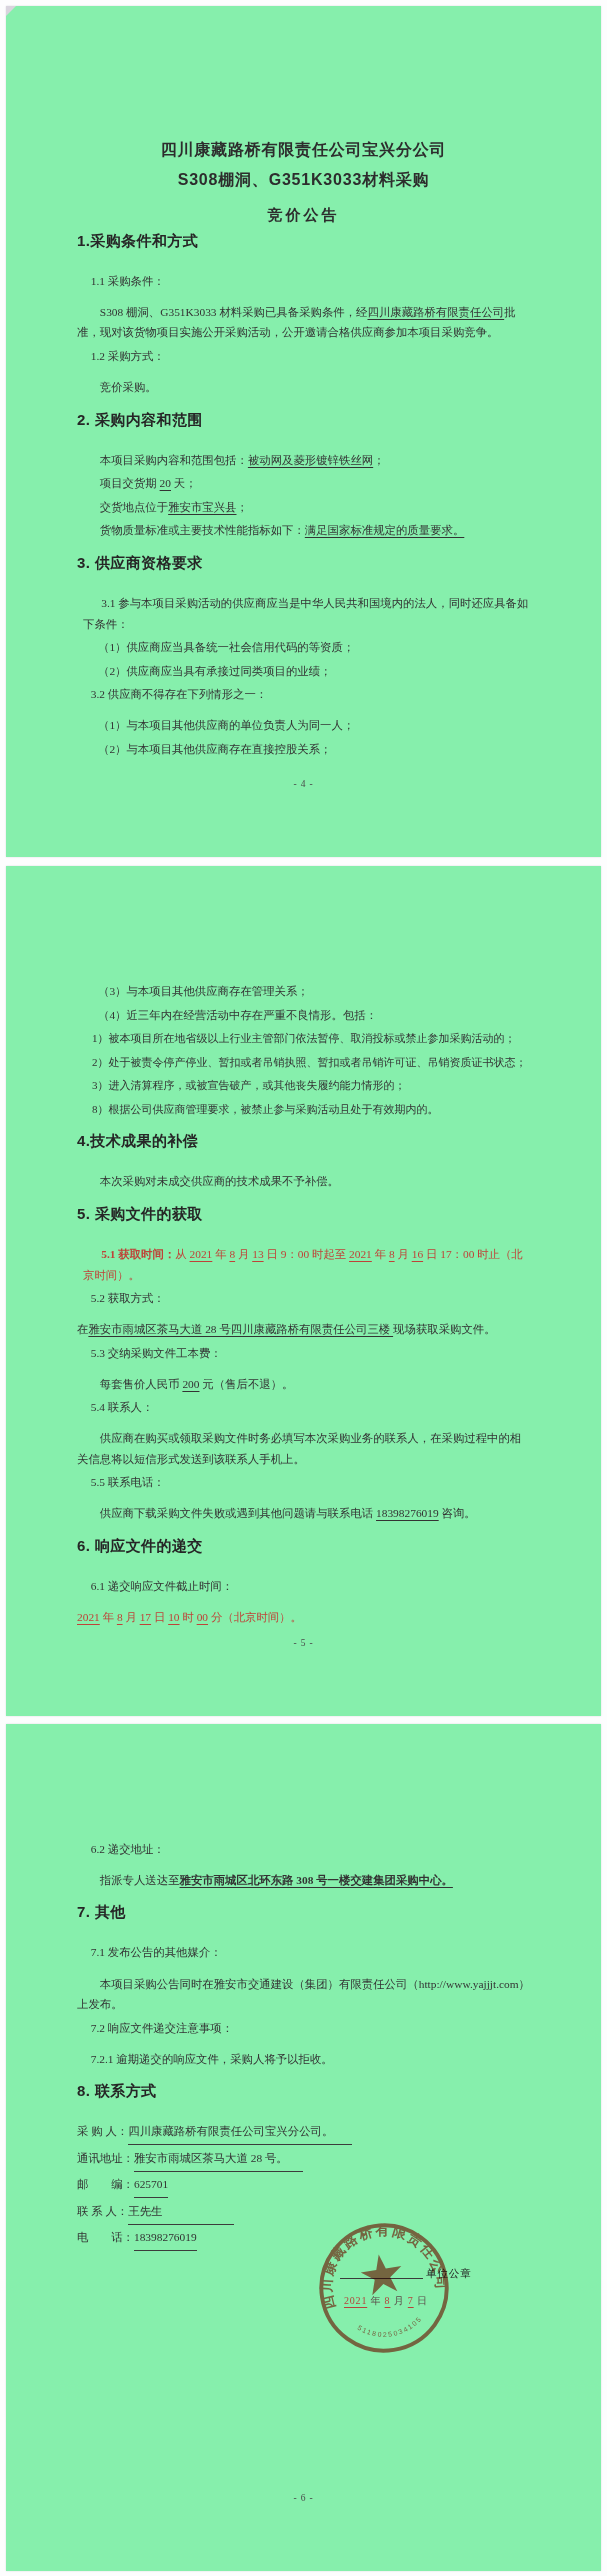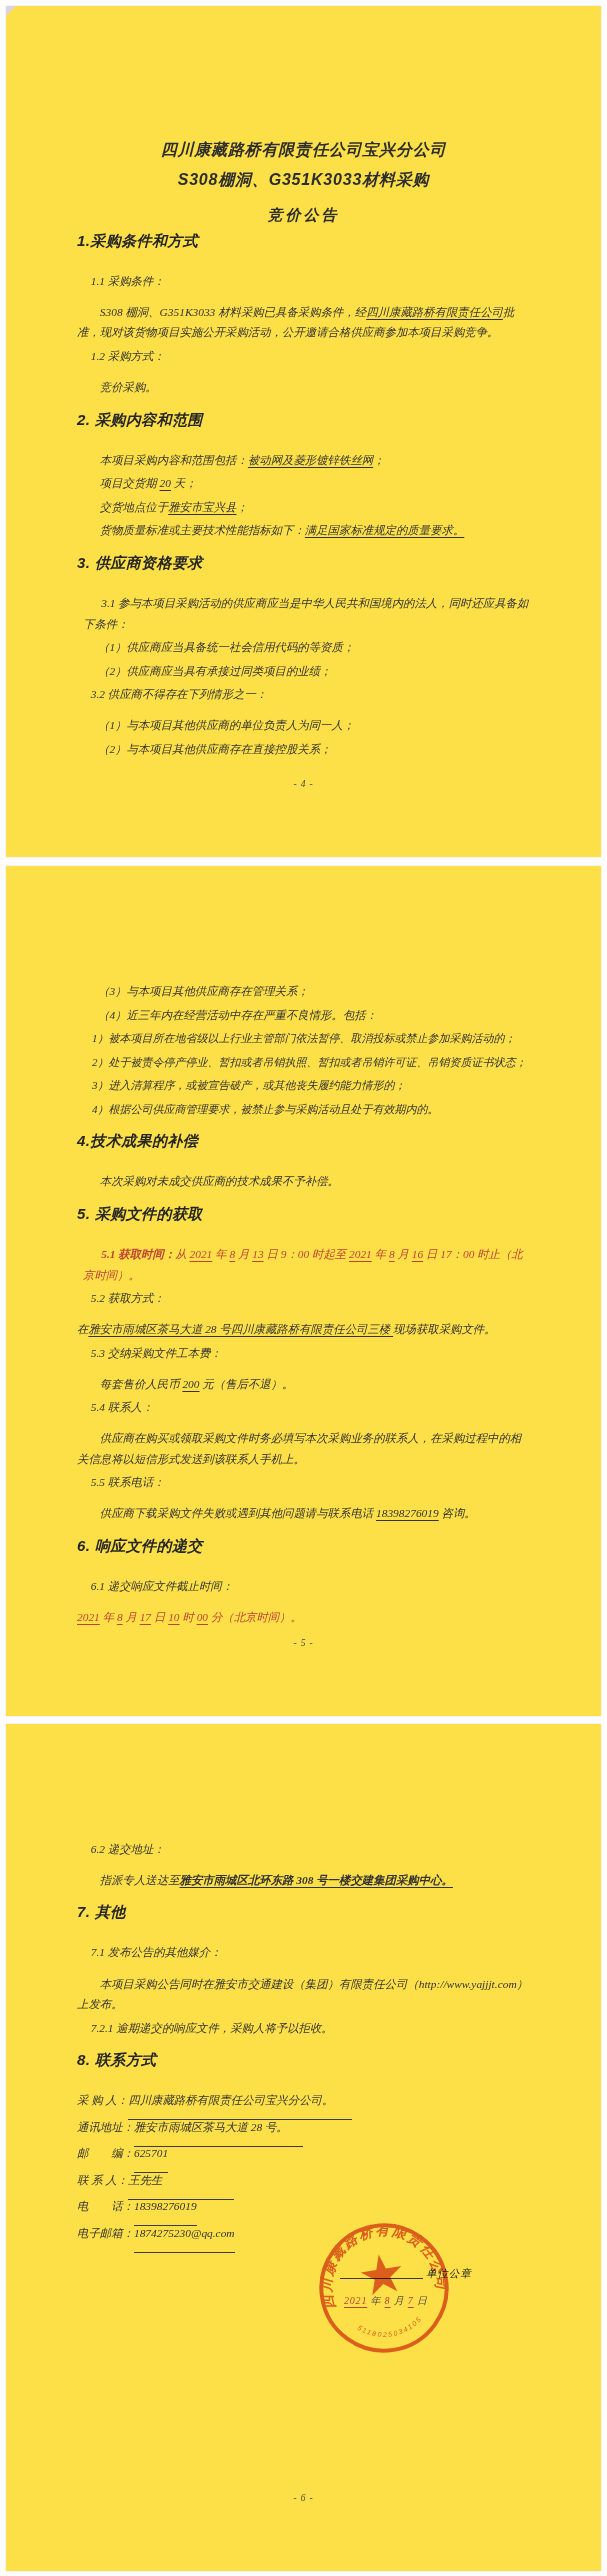--- a/index.html
+++ b/index.html
@@ -6,27 +6,26 @@
   body{
     width:607px;
     background:#fdfdfe;
     padding:6px 0 3px 0;
     font-family:"Liberation Serif", serif;
   }
   .page{
     position:relative;
     width:595px;
     margin:0 auto;
-    background:#fde047;
+    background:#86efac;
     box-sizing:border-box;
     padding:0 71px;
     color:#333;
     overflow:hidden;
     box-shadow:0 0 1.5px rgba(120,110,130,.25);
-    font-style:italic;
   }
   .page1{height:851px; margin-bottom:9px;}
   .page2{height:850px; margin-bottom:7.6px; padding-top:112px;}
   .page3{height:847px; padding-top:112px;}
   .corner{
     position:absolute; top:0; left:0; width:0; height:0;
     border-top:10px solid #d9d4de;
     border-right:10px solid transparent;
   }
   .title{margin-top:129px; text-align:center; font-family:"Liberation Sans", sans-serif; font-weight:bold; color:#2d2d2d;}
@@ -40,21 +39,21 @@
   .h.first{margin-top:1px;}
   .ln{margin:3px 0; line-height:20.5px; font-size:11.4px; color:#333;}
   .lbl{margin-left:13.7px; margin-bottom:10.6px;}
   .para{text-indent:2em;}
   .hang{margin-left:6px; text-indent:1.6em;}
   .item{margin-left:21px;}
   .item2{margin-left:15px; font-size:11px;}
   .u{text-decoration:underline; text-underline-offset:3px;}
   .red{color:#bf4238;}
   .b{font-weight:bold;}
-  .uline{border-bottom:0.8px solid #3c3c3c; padding-bottom:13px;}
+  .uline{border-bottom:0.8px solid #3c3c3c; padding-bottom:7px;}
   .ext20{padding-right:15px;}
   .ext25{padding-right:19px;}
   .ext95{padding-right:72px;}
   .crow{margin:6px 0; line-height:20.5px; font-size:11.4px;}
   .pgnum{position:absolute; bottom:68px; left:0; right:0; text-align:center; font-size:9.5px; color:#4a4a4a; letter-spacing:0.8px;}
   
   .sealline{position:absolute; top:554px; left:334px; width:83px; border-top:1.5px solid #3a3a3a;}
   .seallabel{position:absolute; top:543px; left:420px; font-size:10.6px; color:#222; letter-spacing:0.8px;}
   .stamp{
     position:absolute; top:495px; left:306px; width:144px; height:138px;
@@ -102,21 +101,21 @@
 
   <div class="pgnum">- 4 -</div>
 </div>
 
 <div class="page page2">
   <div class="ln item">（3）与本项目其他供应商存在管理关系；</div>
   <div class="ln item">（4）近三年内在经营活动中存在严重不良情形。包括：</div>
   <div class="ln item2">1）被本项目所在地省级以上行业主管部门依法暂停、取消投标或禁止参加采购活动的；</div>
   <div class="ln item2">2）处于被责令停产停业、暂扣或者吊销执照、暂扣或者吊销许可证、吊销资质证书状态；</div>
   <div class="ln item2">3）进入清算程序，或被宣告破产，或其他丧失履约能力情形的；</div>
-  <div class="ln item2">4）根据公司供应商管理要求，被禁止参与采购活动且处于有效期内的。</div>
+  <div class="ln item2">8）根据公司供应商管理要求，被禁止参与采购活动且处于有效期内的。</div>
 
   <div class="h">4.技术成果的补偿</div>
   <div class="ln para">本次采购对未成交供应商的技术成果不予补偿。</div>
 
   <div class="h">5. 采购文件的获取</div>
 
   <div class="ln hang red"><span class="b">5.1 获取时间：</span><span>从 </span><span class="u">2021</span><span> 年 </span><span class="u">8</span><span> 月 </span><span class="u">13</span><span> 日 9：00 时起至 </span><span class="u">2021</span><span> 年 </span><span class="u">8</span><span> 月 </span><span class="u">16</span><span> 日 17：00 时止（北京时间）。</span></div>
 
   <div class="ln lbl">5.2 获取方式：</div>
   <div class="ln"><span>在</span><span class="u">雅安市雨城区茶马大道 28 号四川康藏路桥有限责任公司三楼 </span><span>现场获取采购文件。</span></div>
@@ -140,30 +139,30 @@
 
 <div class="page page3">
   <div class="ln lbl">6.2 递交地址：</div>
   <div class="ln para"><span>指派专人送达至</span><span class="b u">雅安市雨城区北环东路 308 号一楼交建集团采购中心。</span></div>
 
   <div class="h">7. 其他</div>
 
   <div class="ln lbl">7.1 发布公告的其他媒介：</div>
   <div class="ln para">本项目采购公告同时在雅安市交通建设（集团）有限责任公司（http://www.yajjjt.com）上发布。</div>
 
+  <div class="ln lbl">7.2 响应文件递交注意事项：</div>
   <div class="ln lbl">7.2.1 逾期递交的响应文件，采购人将予以拒收。</div>
 
   <div class="h">8. 联系方式</div>
 
   <div class="crow"><span>采 购 人：</span><span class="uline ext25">四川康藏路桥有限责任公司宝兴分公司。</span></div>
   <div class="crow"><span>通讯地址：</span><span class="uline ext20">雅安市雨城区茶马大道 28 号。</span></div>
   <div class="crow"><span>邮　　编：</span><span class="uline">625701</span></div>
   <div class="crow"><span>联 系 人：</span><span class="uline ext95">王先生</span></div>
   <div class="crow"><span>电　　话：</span><span class="uline">18398276019</span></div>
-  <div class="crow"><span>电子邮箱：</span><span class="uline">1874275230@qq.com</span></div>
 
   <div class="sealline"></div>
   <div class="seallabel">单位公章</div>
 
   <div class="stamp">
     <svg viewBox="0 0 200 190" width="144" height="138">
       <defs>
         <path id="arcTop" d="M 30,115 A 73,73 0 1 1 170,115" fill="none"></path>
         <path id="arcBottom" d="M 45,135 A 68,68 0 0 0 155,135" fill="none"></path>
       </defs>

